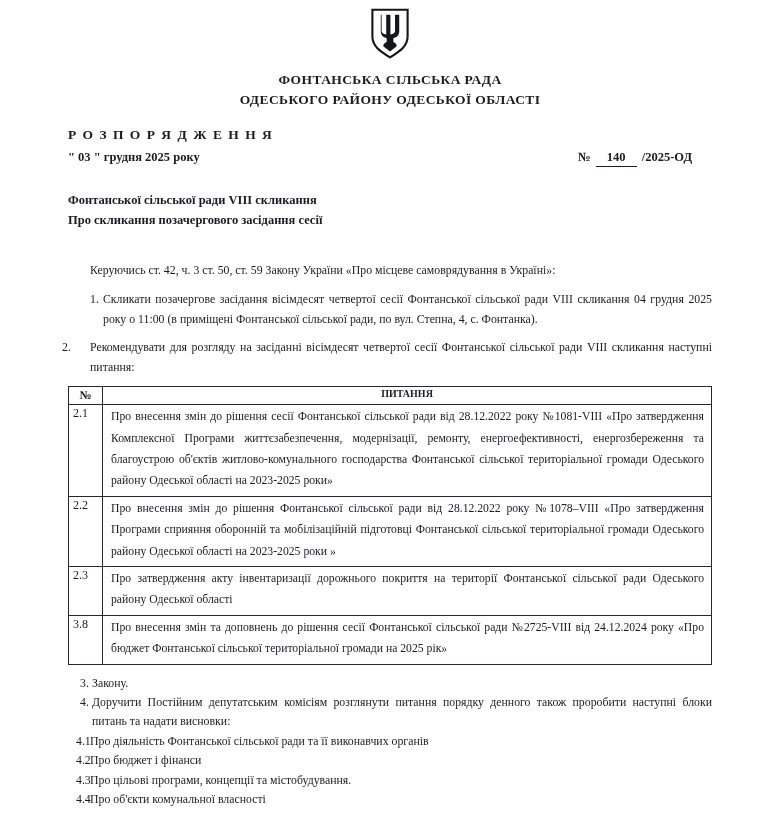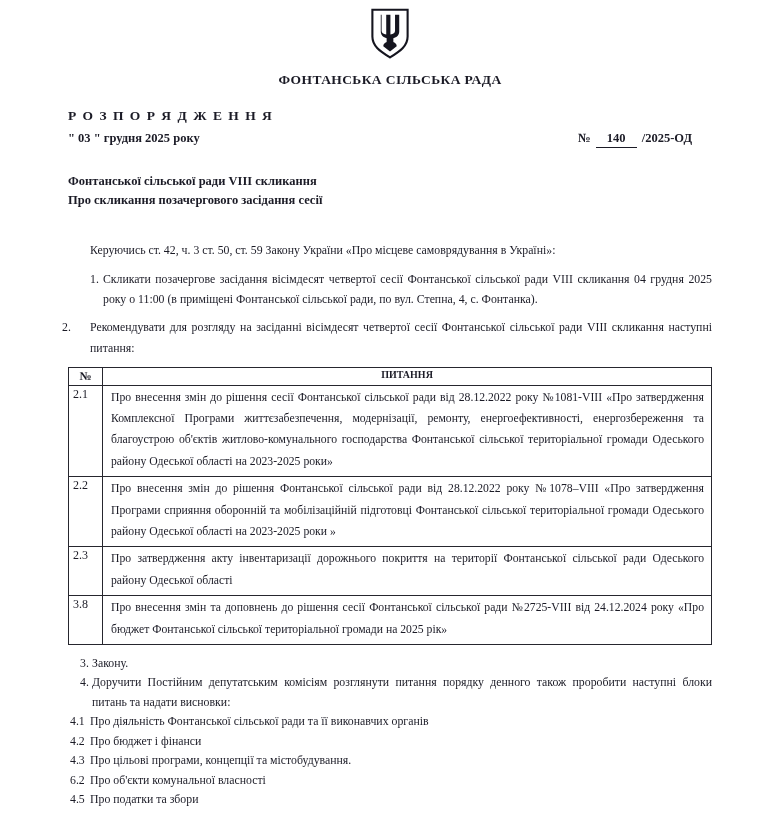--- a/index.html
+++ b/index.html
@@ -37,36 +37,37 @@
   th.th-q{font-size:10px;padding:1px 2px;text-align:center;}
   td.td-num{font-size:12px;padding:1px 2px 0 4px;text-align:left;}
   td.td-q{font-size:11.7px;line-height:1.83;padding:1px 7px 4px 8px;text-align:justify;margin-top:44px;}
   
   .lower{margin-top:9px;}
   .litem{position:relative;font-size:11.8px;line-height:1.65;text-align:justify;}
   .litem .n{position:absolute;top:0;}
   .litem-main{padding-left:24px;}
   .litem-main .n{left:12px;}
   .litem-sub{padding-left:22px;}
-  .litem-sub .n{left:2px;}
+  .litem-sub .n{left:8px;}
 </style>
 </head>
 <body>
 
 <div class="page">
 
   <div class="emblem-wrap">
     <svg width="42" height="52" viewBox="0 0 100 124" aria-hidden="true">
       <path d="M8 4 h84 v64 c0 23 -18 35 -42 50 c-24 -15 -42 -27 -42 -50 z" fill="none" stroke="#15151f" stroke-width="5"></path>
       <path d="M28 16 v40 c0 9 6 14 14 16 v9 c-5 2 -8 5 -8 10 l16 13 16 -13 c0 -5 -3 -8 -8 -10 v-9 c8 -2 14 -7 14 -16 v-40 h-10 v38 c0 5 -4 8 -11 9 v-47 h-10 v47 c-7 -1 -11 -4 -11 -9 v-38 z" fill="#15151f"></path>
     </svg>
   </div>
 
   <div class="org-name">
     <div>ФОНТАНСЬКА СІЛЬСЬКА РАДА</div>
+    <div>ОДЕСЬКОГО РАЙОНУ ОДЕСЬКОЇ ОБЛАСТІ</div>
   </div>
 
   <div class="doc-type">Р О З П О Р Я Д Ж Е Н Н Я</div>
 
   <div class="date-row">
     <span class="doc-date">" 03 " грудня 2025 року</span>
     <span class="doc-number">
       <span>№</span>
       <span class="num-val">140</span>
       <span>/2025-ОД</span>
@@ -133,21 +134,21 @@
     </div>
     <div class="litem litem-sub">
       <span class="n">4.2</span>
       <span>Про бюджет і фінанси</span>
     </div>
     <div class="litem litem-sub">
       <span class="n">4.3</span>
       <span>Про цільові програми, концепції та містобудування.</span>
     </div>
     <div class="litem litem-sub">
-      <span class="n">6.2</span>
+      <span class="n">4.4</span>
       <span>Про об'єкти комунальної власності</span>
     </div>
     <div class="litem litem-sub">
       <span class="n">4.5</span>
       <span>Про податки та збори</span>
     </div>
 
   </div>
 
 </div>

